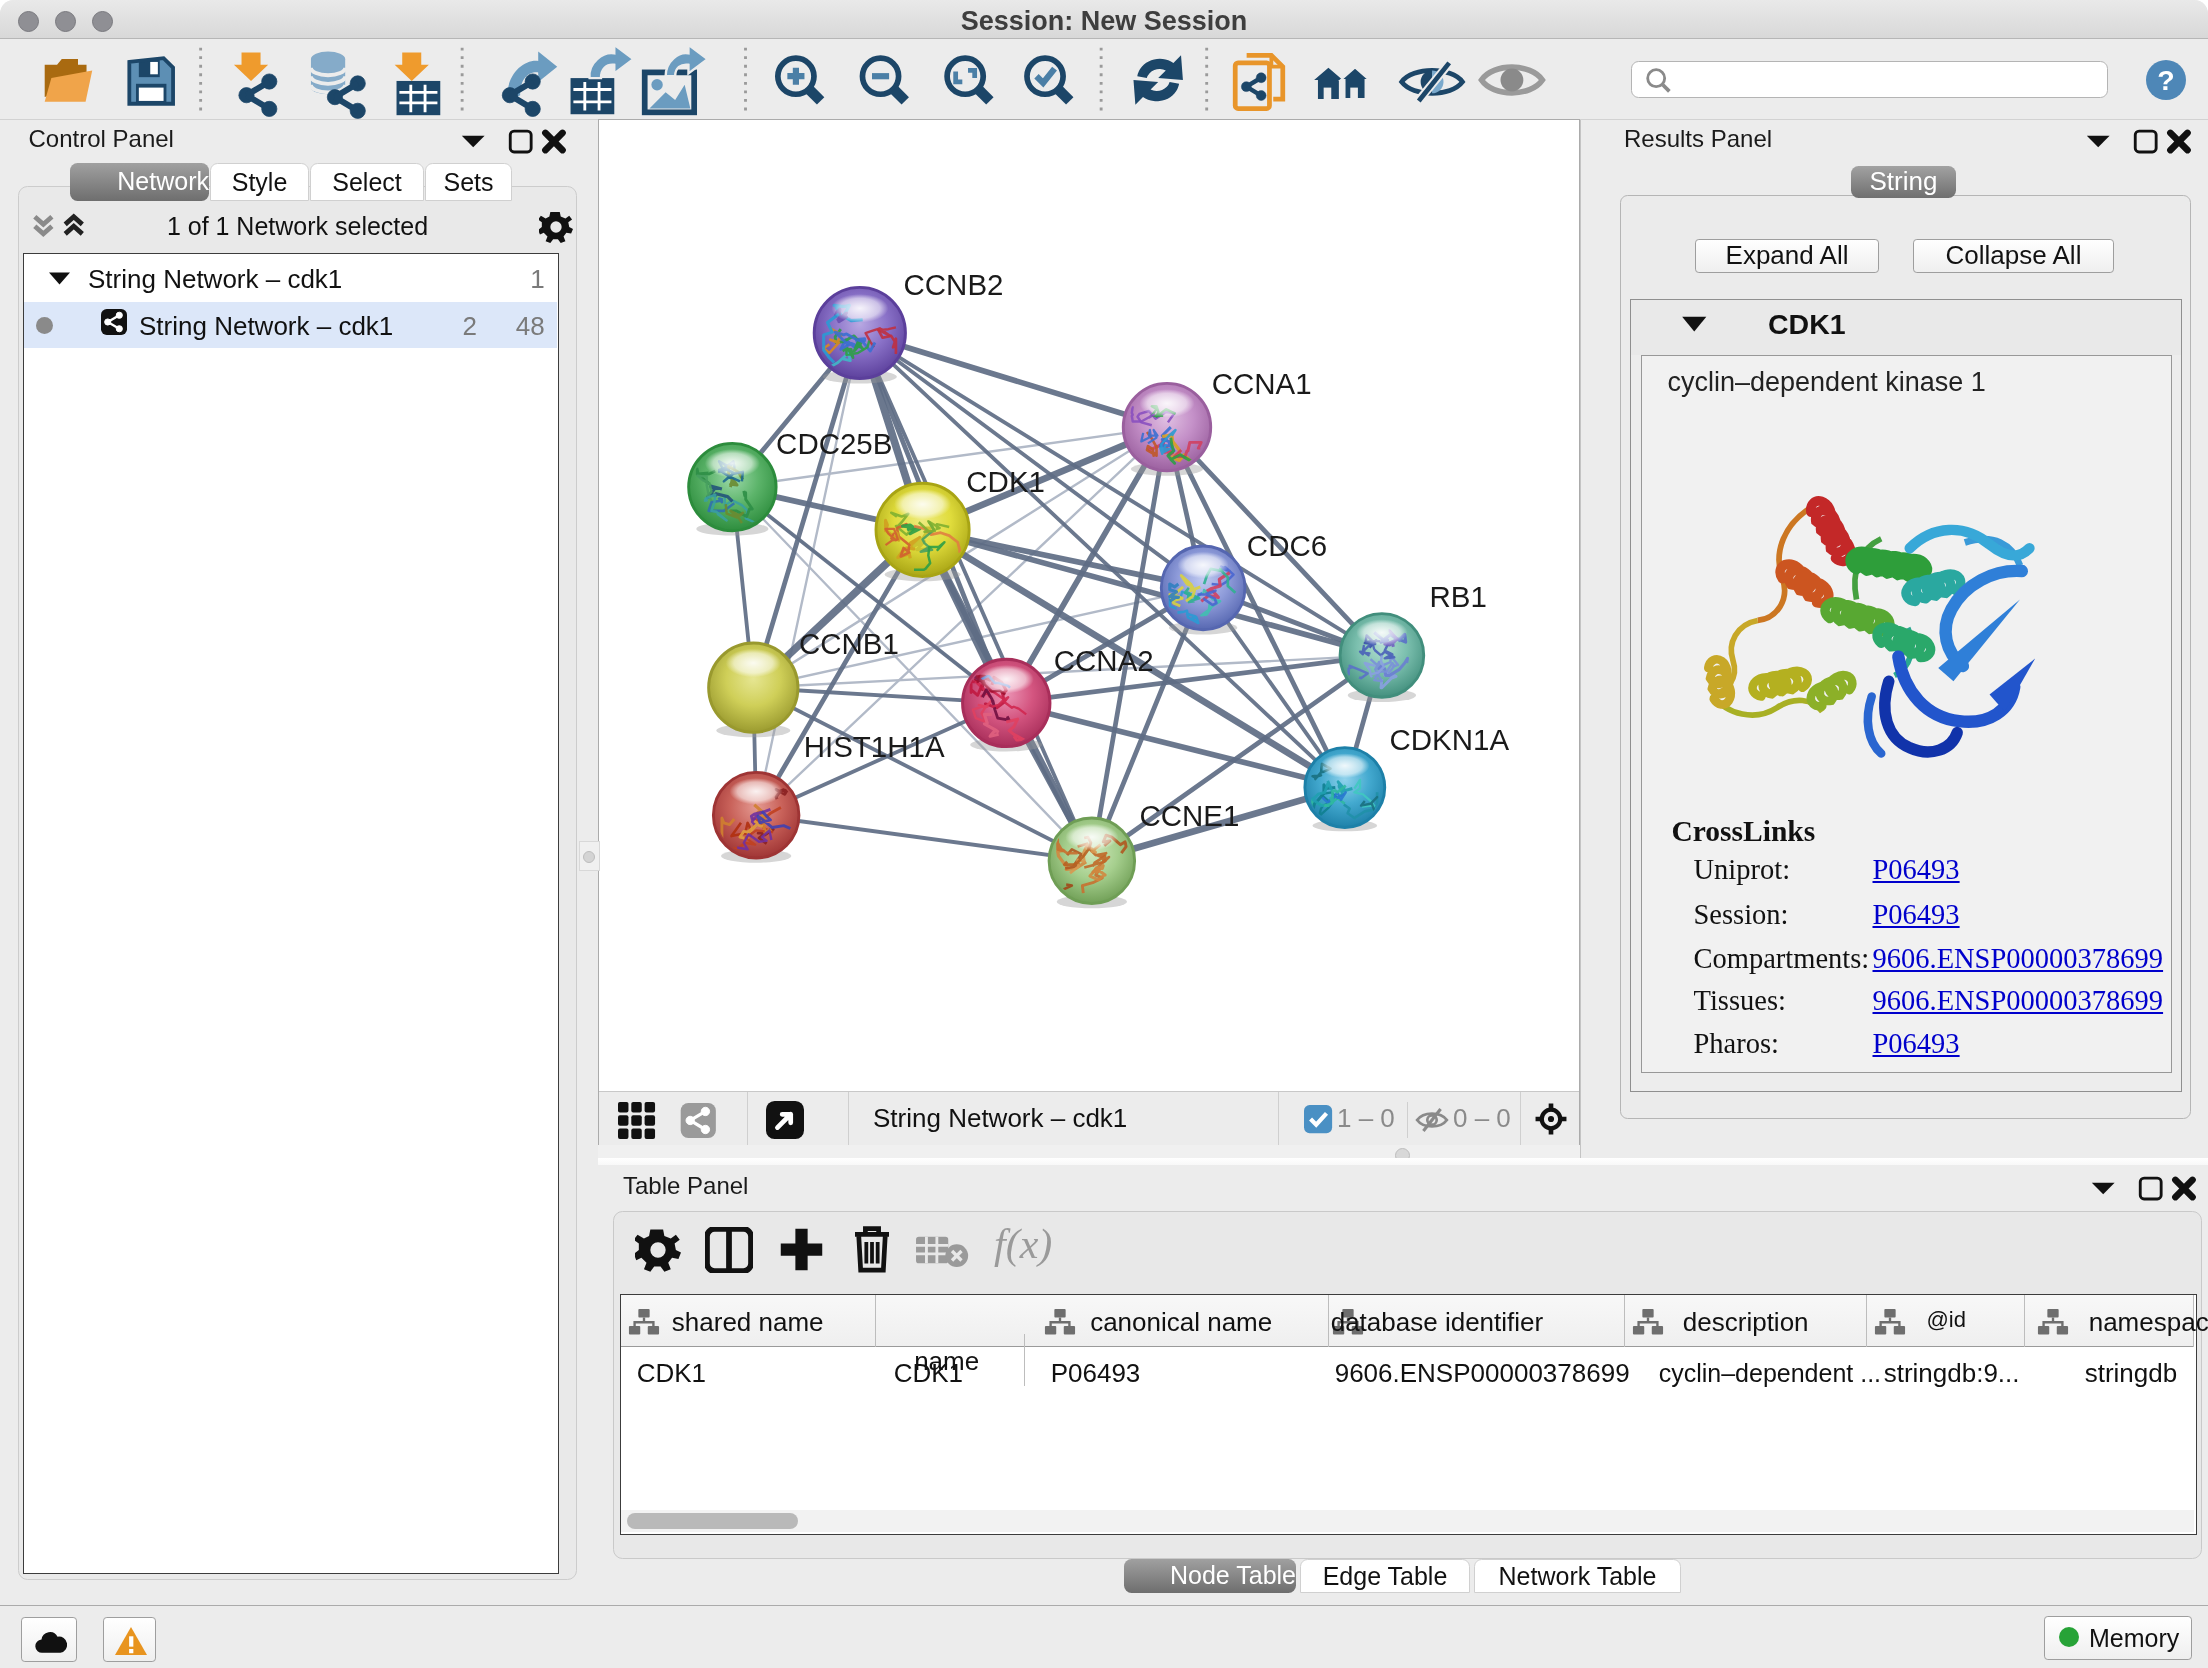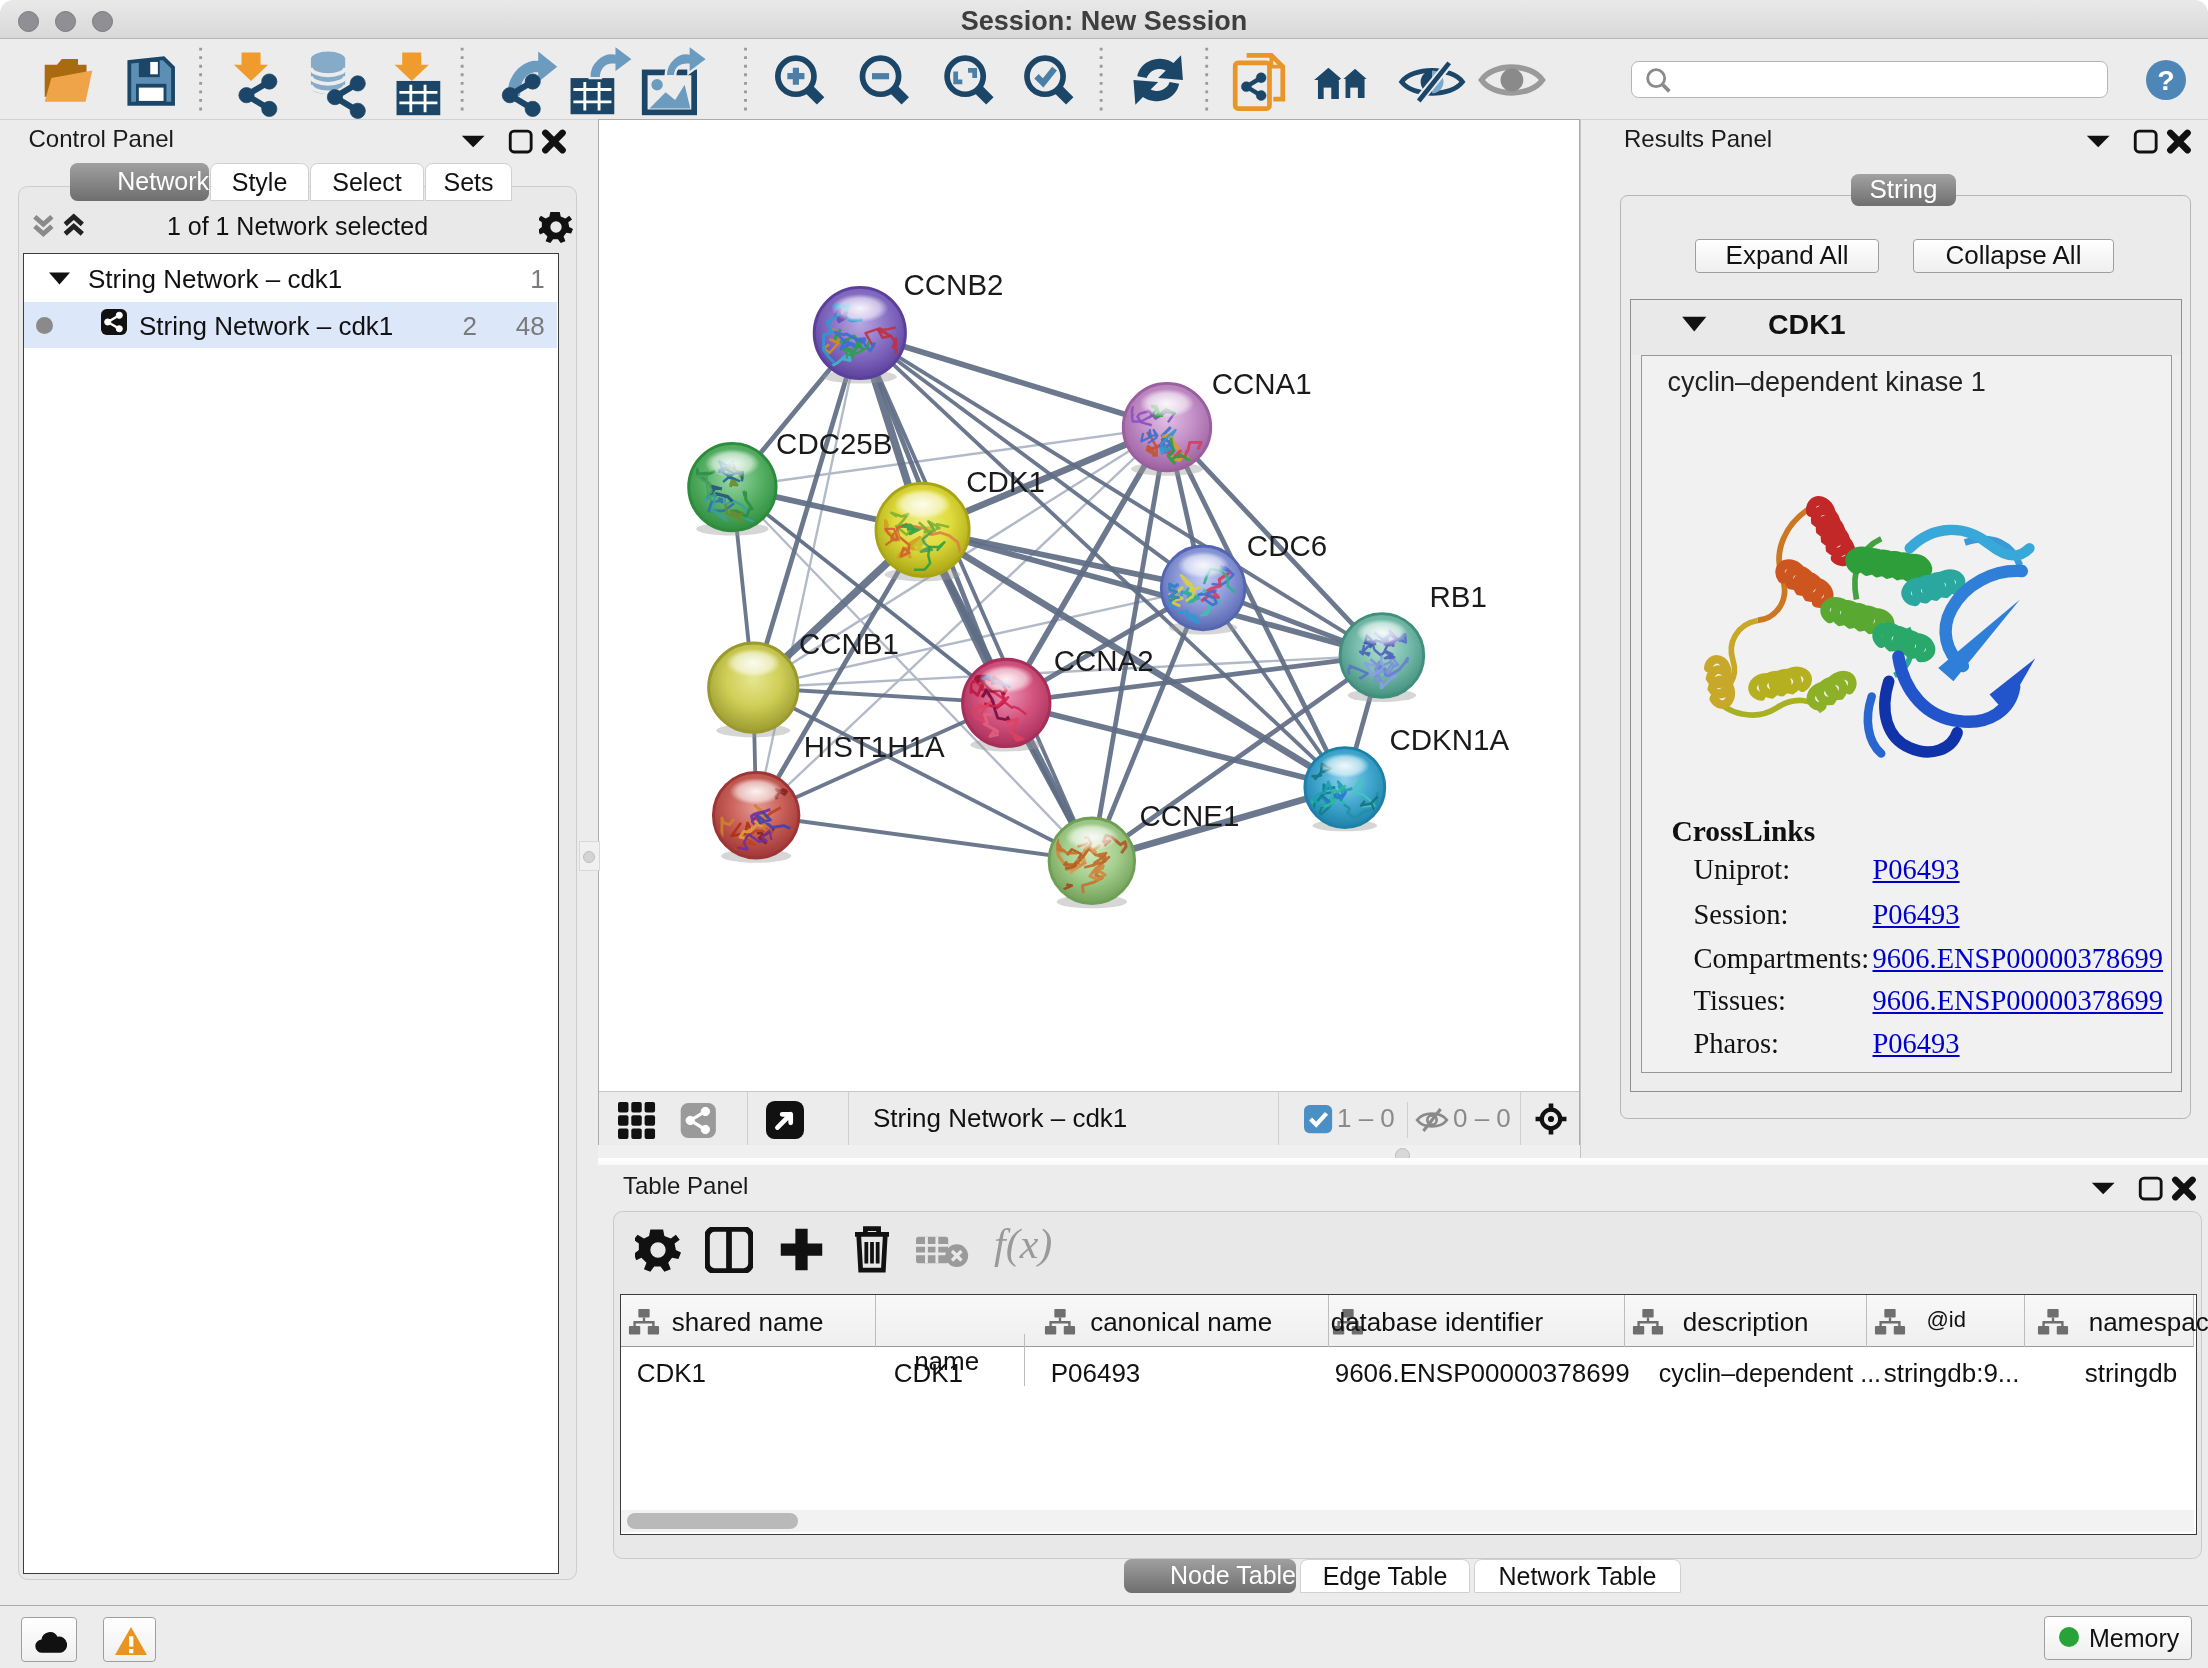--- a/index.html
+++ b/index.html
@@ -667,21 +667,21 @@
       <div style="position:absolute;left:797px;top:2.9px;width:15px;height:15px;border-radius:50%;background:#d8d8d8;border:1px solid #bdbdbd;"></div>
     </div>
 <div id="rpanel">
   <div class="ptitle" style="position:absolute;left:43px;top:4.8px;">Results Panel</div>
   <svg class="pico" style="left:502px;top:7.6px;" width="114" height="27" viewBox="0 0 120 28">
     <path d="M4 8 L28 8 L16 20 Z" fill="#111"></path>
     <rect x="55" y="3" width="22" height="22" rx="4" fill="none" stroke="#111" stroke-width="3"></rect>
     <path d="M92 5 L110 23 M110 5 L92 23" stroke="#111" stroke-width="7" stroke-linecap="round"></path>
   </svg>
   <div style="position:absolute;left:39px;top:75px;width:571px;height:924px;background:#ebebeb;border:1px solid #b5b5b5;border-radius:7.6px;"></div>
-  <div style="position:absolute;left:270px;top:54px;width:105px;height:32px;background:linear-gradient(#a2a2a2,#6f6f6f);border-radius:7.6px;color:#fff;font-size:26px;text-align:center;line-height:31px;">String</div>
+  <div style="position:absolute;left:270px;top:46px;width:105px;height:32px;background:linear-gradient(#a2a2a2,#6f6f6f);border-radius:7.6px;color:#fff;font-size:26px;text-align:center;line-height:31px;">String</div>
   <div class="btn" style="left:114px;top:119px;width:184px;height:34px;font-size:26px;text-align:center;line-height:31px;color:#111;">Expand All</div>
   <div class="btn" style="left:332px;top:119px;width:201px;height:34px;font-size:26px;text-align:center;line-height:31px;color:#111;">Collapse All</div>
   <div style="position:absolute;left:49px;top:179px;width:552px;height:793px;background:#ededed;border:1px solid #8f8f8f;">
     <div style="position:absolute;left:0px;top:0px;width:550px;height:55px;background:#e9e9e9;">
       <svg style="position:absolute;left:49px;top:15px;" width="28.5" height="19" viewBox="0 0 32 22">
             <path d="M2 2 L30 2 L16 19 Z" fill="#111"></path>
           </svg>
       <div style="position:absolute;left:137px;top:7.6px;font-size:28.5px;font-weight:bold;color:#111;">CDK1</div>
     </div>
     <div style="position:absolute;left:9.5px;top:55px;width:531px;height:718px;background:#f1f1f1;border:1px solid #989898;">

